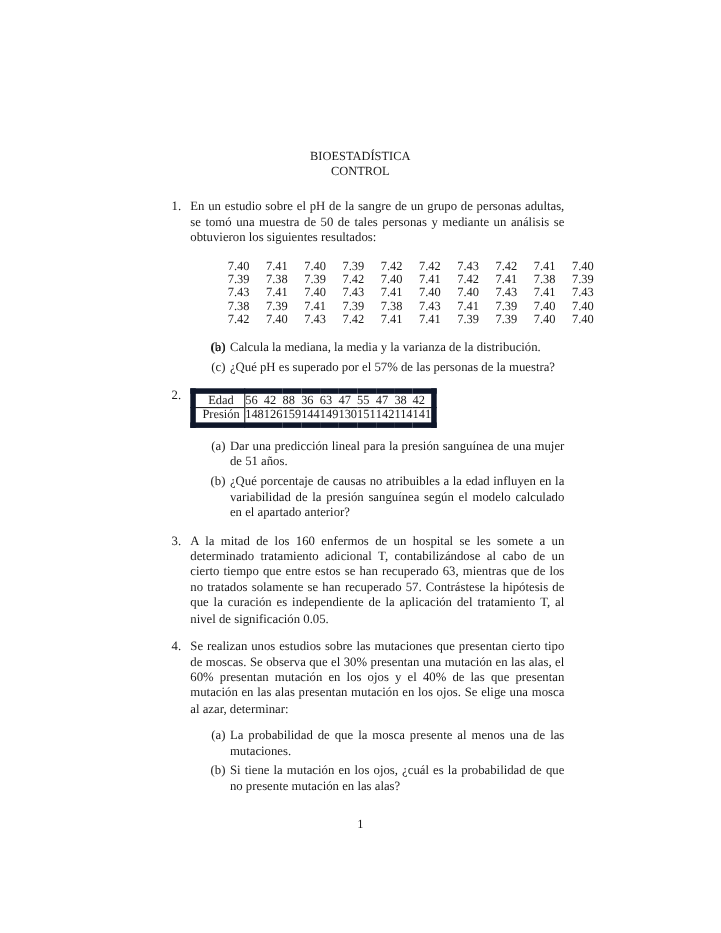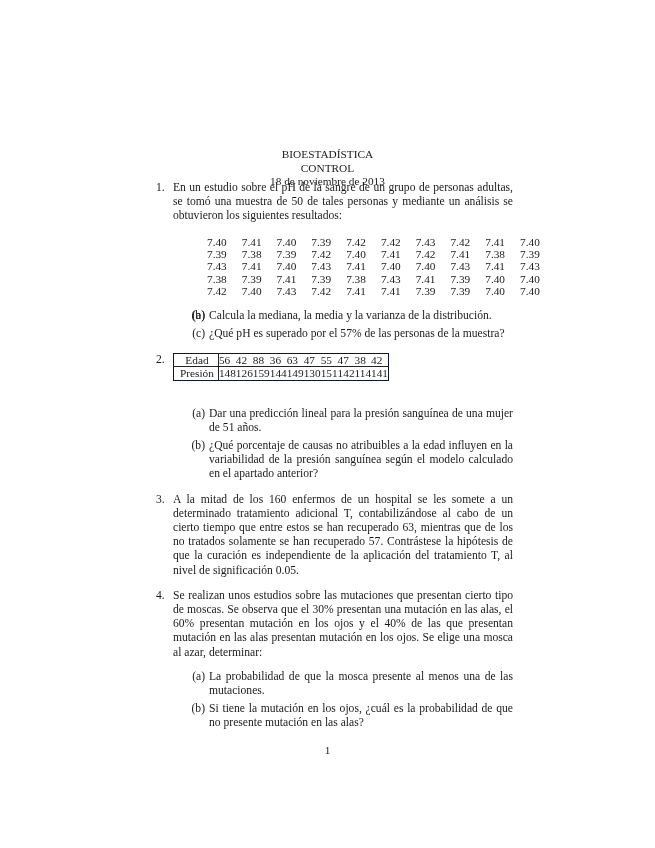--- a/index.html
+++ b/index.html
@@ -3,62 +3,61 @@
 <meta charset="utf-8">
 <style>
   html, body { margin: 0; padding: 0; background: #ffffff; }
   body {
     width: 655px; height: 848px; position: relative; overflow: hidden;
     font-family: "DejaVu Serif", "Liberation Serif", serif;
     color: #1a1a1a;
   }
   .page { position: absolute; left: 0; top: 0; width: 655px; height: 848px; }
   .header {
-    position: absolute; left: 0; top: 148px; width: 655px;
+    position: absolute; left: 0; top: 136px; width: 655px;
     text-align: center; font-size: 11.3px; line-height: 13.5px;
     font-family: "Liberation Serif", serif;
   }
   .header div { margin: 0; }
   .content {
     position: absolute; left: 156px; top: 181px; width: 357px;
     font-family: "Liberation Serif", serif;
     font-size: 11.6px; line-height: 14.2px; text-align: justify;
   }
   .problem { position: relative; padding-left: 17px; margin-bottom: 11px; }
   .problem .num { position: absolute; left: 0; top: 0; }
   .problem .text { display: block; }
   .ph-table { border-collapse: collapse; margin: 12px 0 12px 34px; }
   .ph-table td { padding: 0 7.5px 0 7.5px; font-size: 11.3px; line-height: 12.3px; text-align: right; }
   .ph-table td:first-child { padding-left: 0; }
   .subs { margin-top: 5px; }
   .sub { position: relative; padding-left: 36px; margin-bottom: 4px; }
   .sub .lbl { position: absolute; left: 0; width: 32px; text-align: right; top: 0; }
   .bp-table {
-    border-collapse: collapse; margin: 8px 0 26px 0;
-    border: 1px solid #0f172a;
+    border-collapse: collapse; margin: 8px 0 10px 0;
+    border: 5px solid #0f172a;
     font-size: 11.3px; line-height: 12.5px;
   }
   .bp-table td { padding: 0 0; text-align: left; border-top: 1px solid #222; }
   .bp-table tr:first-child td { border-top: none; }
   .bp-table td.rh { text-align: center; border-right: 1px solid #222; padding: 0 4px 0 6px; }
   .pageno {
     position: absolute; left: 0; width: 655px; top: 744px;
     text-align: center; font-size: 11.3px;
     font-family: "Liberation Serif", serif;
   }
 </style>
 </head>
 <body>
 
 <div class="page">
 
   <div class="header">
     <div>BIOESTADÍSTICA</div>
     <div>CONTROL</div>
-    <div>18 de noviembre de 2013</div>
   </div>
 
   <div class="content">
 
     <div class="problem">
       <span class="num">1.</span>
       <span class="text">En un estudio sobre el pH de la sangre de un grupo de personas adultas, se tomó una muestra de 50 de tales personas y mediante un análisis se obtuvieron los siguientes resultados:</span>
       <table class="ph-table">
         <tbody id="ph-body">
             <tr>

